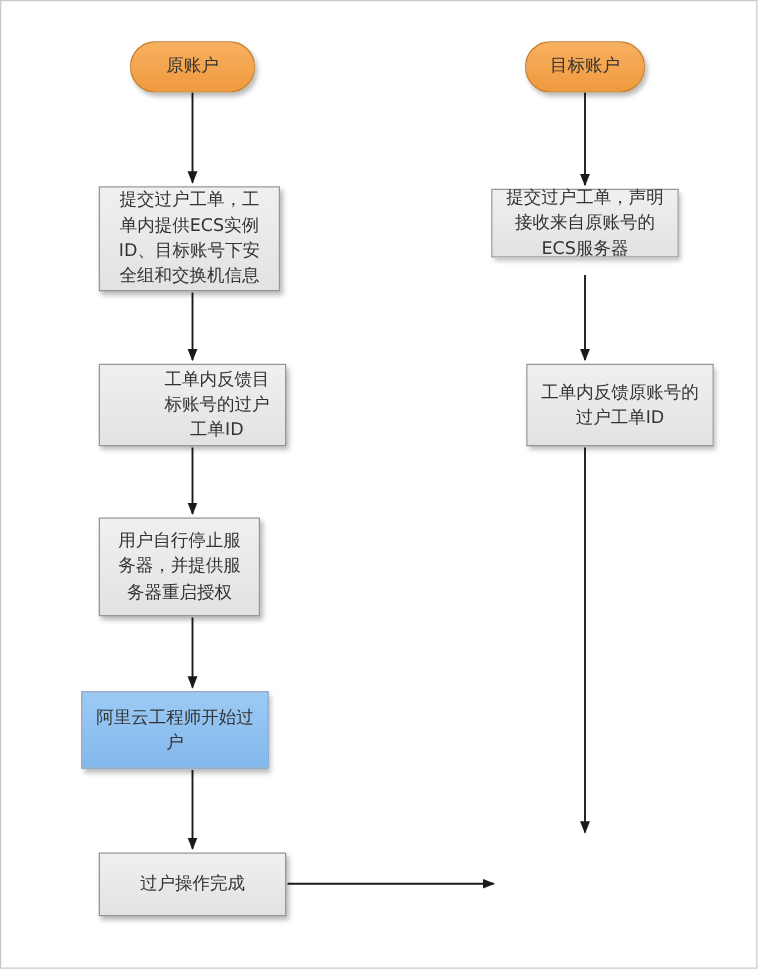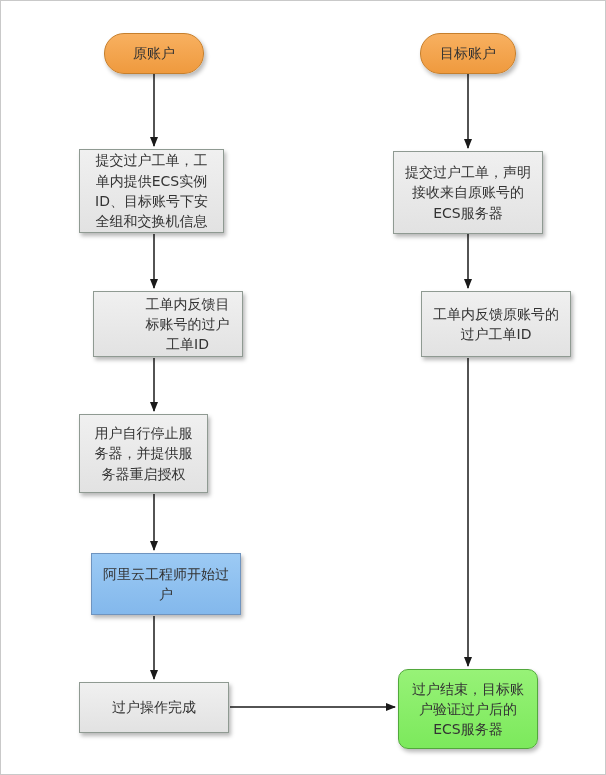--- a/index.html
+++ b/index.html
@@ -76,29 +76,28 @@
     <path class="flowline" d="M229,706 L394,706" marker-end="url(#arrowhead)"></path>
     <path class="flowline" d="M467,73 L467,147" marker-end="url(#arrowhead)"></path>
     <path class="flowline" d="M467,219 L467,287" marker-end="url(#arrowhead)"></path>
     <path class="flowline" d="M467,357 L467,665" marker-end="url(#arrowhead)"></path>
   </svg>
 
   <div class="node pill" style="left:103px; top:32px; width:100px; height:41px;">原账户</div>
 
   <div class="node process" style="left:78px; top:148px; width:145px; height:84px;">提交过户工单，工单内提供ECS实例ID、目标账号下安全组和交换机信息</div>
 
-  <div class="node process" style="left:92px; top:290px; width:150px; height:66px;padding-left:48px;">工单内反馈目标账号的过户工单ID</div>
+  <div class="node process" style="left:78px; top:290px; width:150px; height:66px;padding-left:48px;">工单内反馈目标账号的过户工单ID</div>
 
   <div class="node process" style="left:78px; top:413px; width:129px; height:79px;">用户自行停止服务器，并提供服务器重启授权</div>
 
-  <div class="node highlight" style="left:90px; top:552px; width:150px; height:62px;">阿里云工程师开始过户</div>
+  <div class="node highlight" style="left:64px; top:552px; width:150px; height:62px;">阿里云工程师开始过户</div>
 
   <div class="node pill" style="left:419px; top:32px; width:96px; height:41px;">目标账户</div>
 
   <div class="node process" style="left:78px; top:681px; width:150px; height:51px;">过户操作完成</div>
 
-  <div class="node process" style="left:392px; top:150px; width:150px; height:83px;">提交过户工单，声明接收来自原账号的ECS服务器</div>
+  <div class="node process" style="left:392px; top:150px; width:150px; height:55px;">提交过户工单，声明接收来自原账号的ECS服务器</div>
 
   <div class="node process" style="left:392px; top:290px; width:150px; height:66px;margin-left:28px;">工单内反馈原账号的过户工单ID</div>
 
-  <div class="node end" style="left:397px; top:668px; width:140px; height:80px;">过户结束，目标账户验证过户后的ECS服务器</div>
 
 </div>
 
 </body></html>

